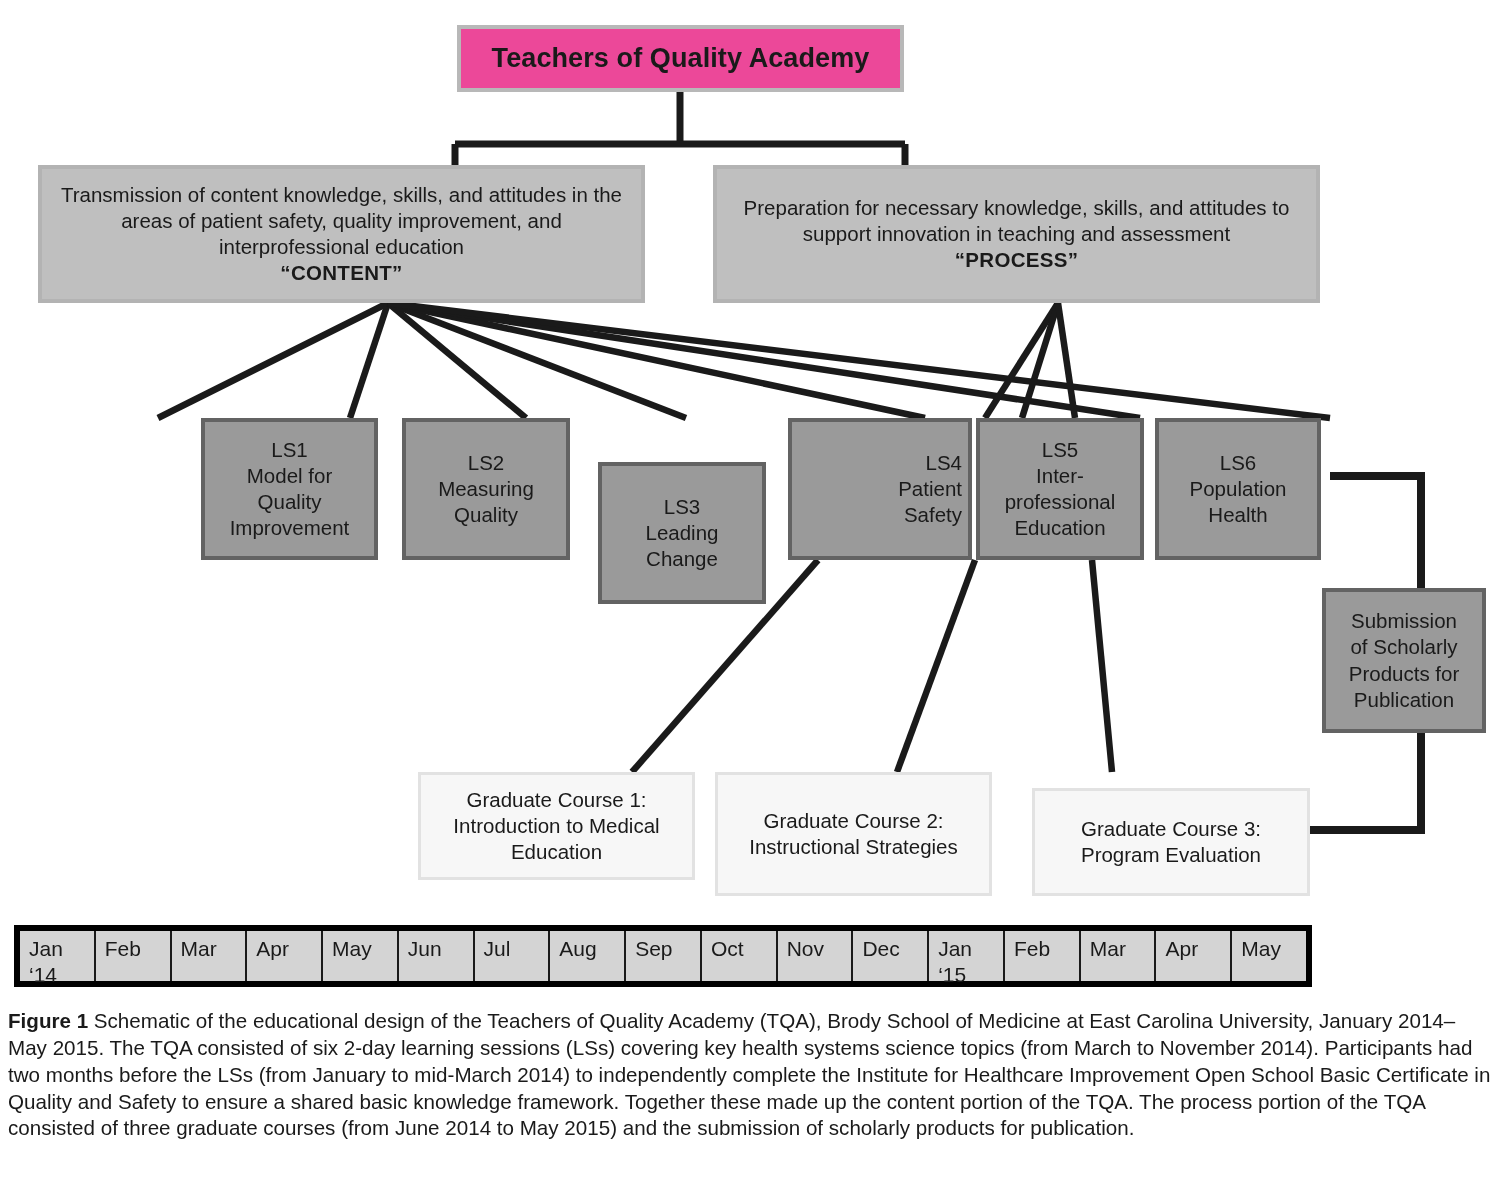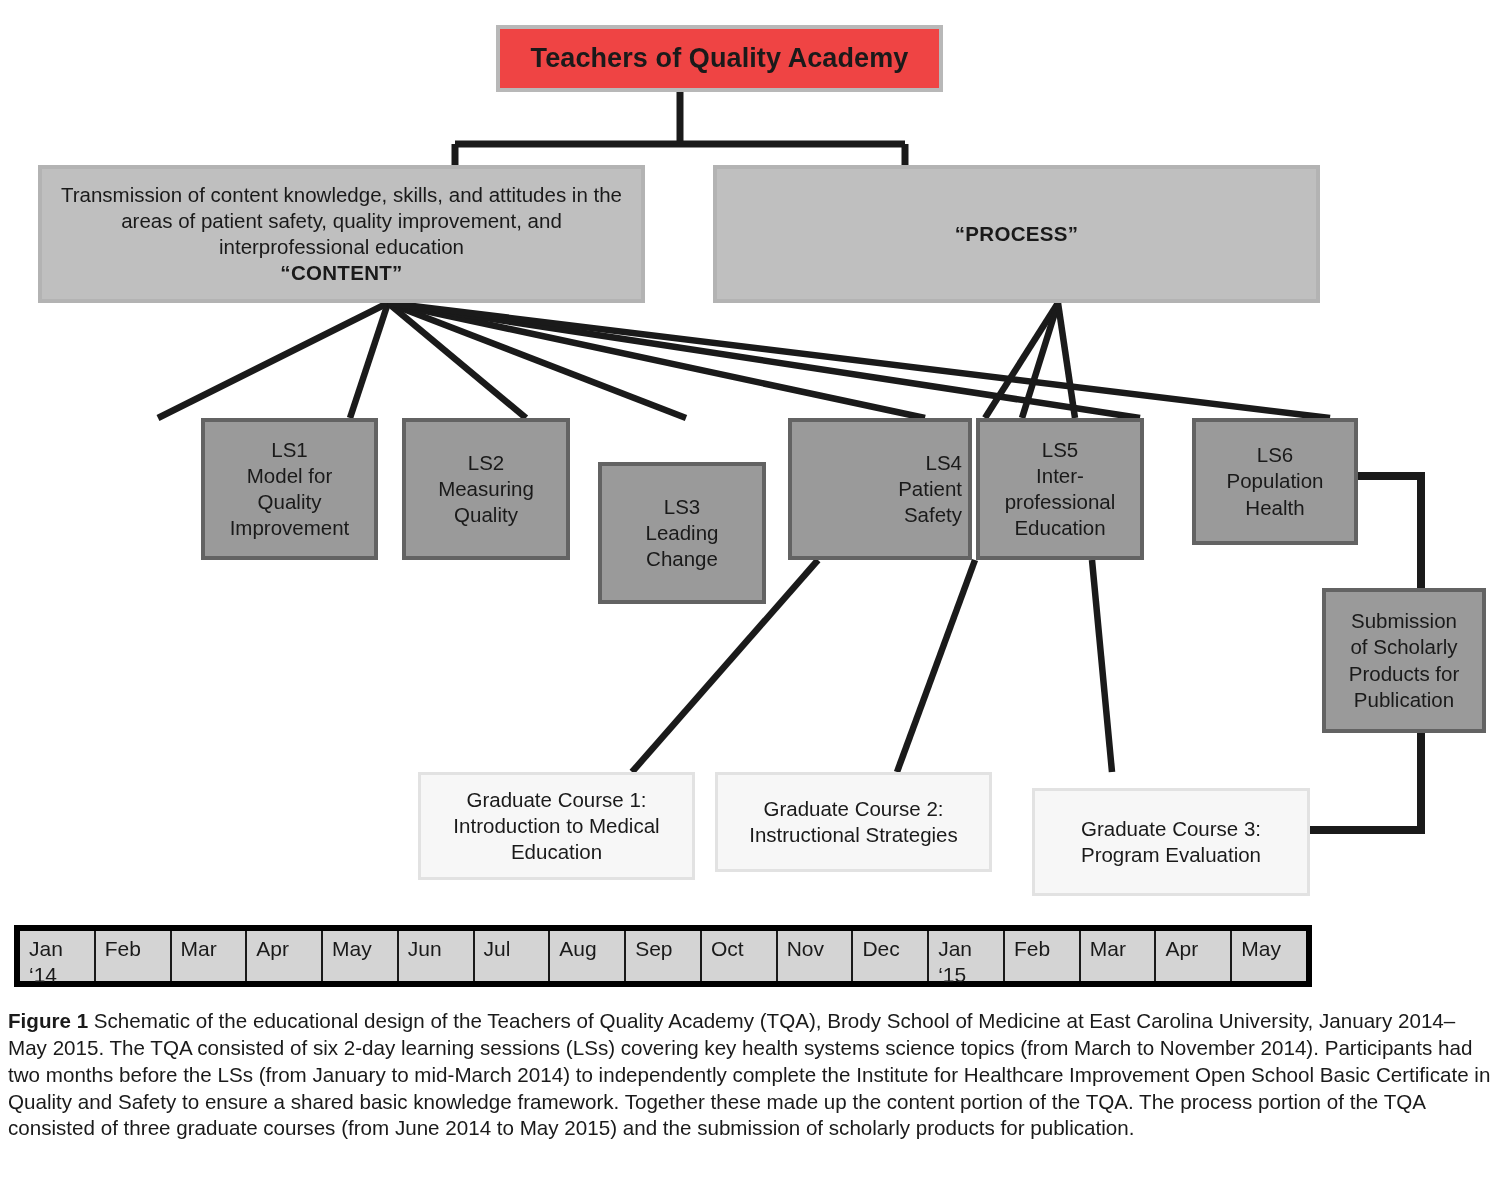--- a/index.html
+++ b/index.html
@@ -37,26 +37,25 @@
     z-index: 3;
   }
   .node-inner {
     width: 100%;
     padding: 0 6px;
     box-sizing: border-box;
   }
 
   
   .n-root {
-    background: #ef4444;
+    background: #ec4899;
     border: 4px solid #b8b8b8;
     font-size: 27px;
     font-weight: bold;
     letter-spacing: 0.1px;
-    margin-left: 39px;
   }
   
   .n-pillar {
     background: #bfbfbf;
     border: 4px solid #b3b3b3;
     font-size: 20.5px;
   }
   .n-pillar .tag {
     font-weight: bold;
     display: block;
@@ -173,20 +172,21 @@
 
   <div class="node n-pillar" style="left:38px; top:165px; width:607px; height:138px;">
     <div class="node-inner">
       <span>Transmission of content knowledge, skills, and attitudes in the areas of patient safety, quality improvement, and interprofessional education</span>
       <span class="tag">“CONTENT”</span>
     </div>
   </div>
 
   <div class="node n-pillar" style="left:713px; top:165px; width:607px; height:138px;">
     <div class="node-inner">
+      <span>Preparation for necessary knowledge, skills, and attitudes to support innovation in teaching and assessment</span>
       <span class="tag">“PROCESS”</span>
     </div>
   </div>
 
   <div class="node n-ls" style="left:201px; top:418px; width:177px; height:142px; white-space:pre-line;">
     <span class="node-inner">LS1
 Model for
 Quality
 Improvement</span>
   </div>
@@ -204,39 +204,39 @@
     <span class="node-inner">LS4
 Patient
 Safety</span>
   </div>
   <div class="node n-ls" style="left:976px; top:418px; width:168px; height:142px; white-space:pre-line;">
     <span class="node-inner">LS5
 Inter-
 professional
 Education</span>
   </div>
-  <div class="node n-ls" style="left:1192px; top:418px; width:166px; height:127px; white-space:pre-line;">
+  <div class="node n-ls" style="left:1155px; top:418px; width:166px; height:142px; white-space:pre-line;">
     <span class="node-inner">LS6
 Population
 Health</span>
   </div>
 
   <div class="node n-sub" style="left:1322px; top:588px; width:164px; height:145px; white-space:pre-line;">
     <span class="node-inner">Submission
 of Scholarly
 Products for
 Publication</span>
   </div>
 
   <div class="node n-course" style="left:418px; top:772px; width:277px; height:108px; white-space:pre-line;">
     <span class="node-inner">Graduate Course 1:
 Introduction to Medical
 Education</span>
   </div>
-  <div class="node n-course" style="left:715px; top:772px; width:277px; height:100px; white-space:pre-line;justify-content:center;">
+  <div class="node n-course" style="left:715px; top:772px; width:277px; height:124px; white-space:pre-line;justify-content:center;">
     <span class="node-inner">Graduate Course 2:
 Instructional Strategies</span>
   </div>
   <div class="node n-course" style="left:1032px; top:772px; width:278px; height:108px; white-space:pre-line;margin-top:16px;">
     <span class="node-inner">Graduate Course 3:
 Program Evaluation</span>
   </div>
 
   <div id="timeline">
     <div class="tl-cell">Jan

